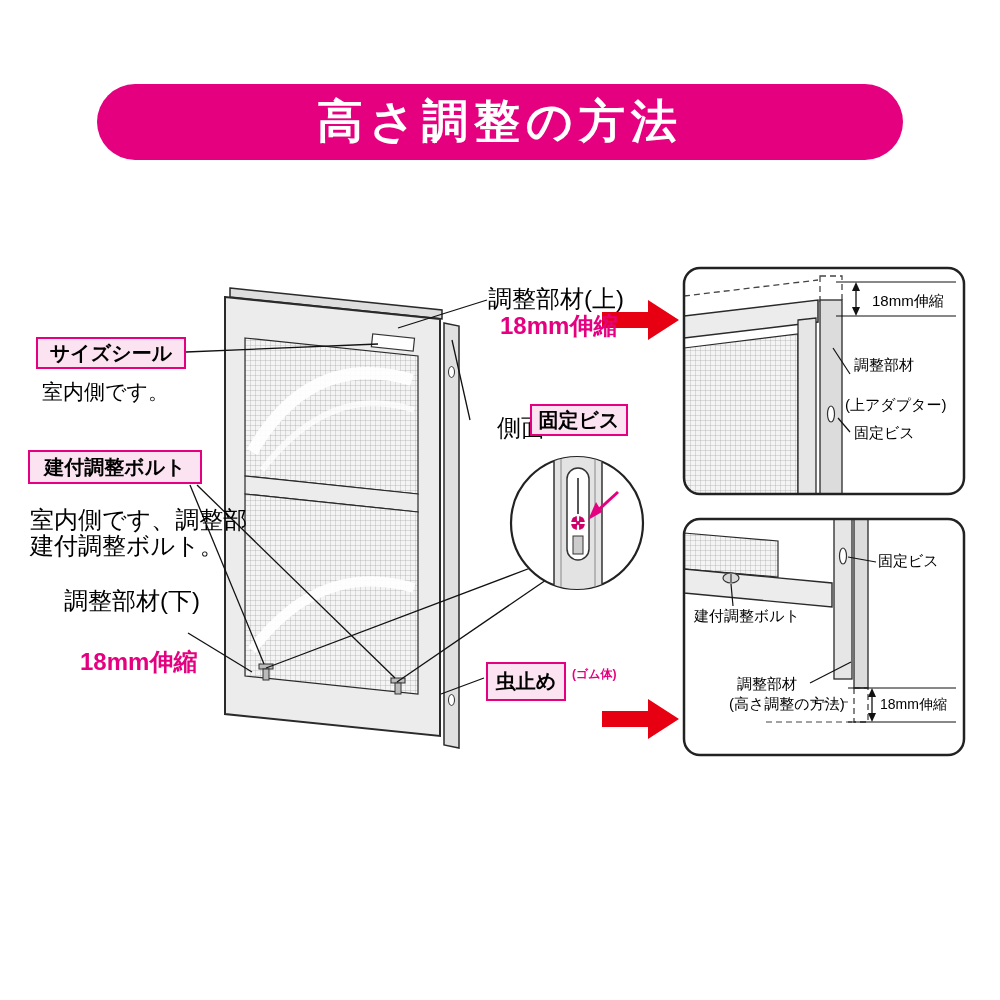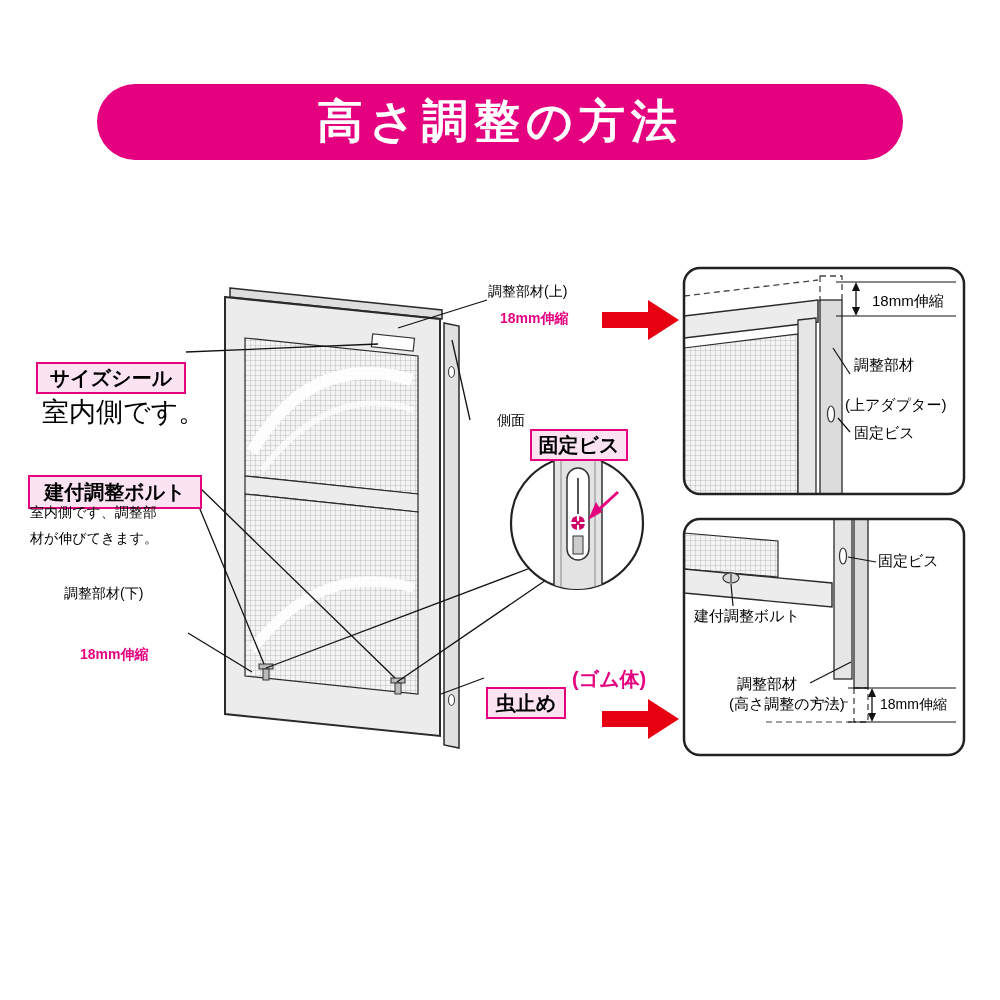--- a/index.html
+++ b/index.html
@@ -24,23 +24,23 @@
     background:var(--magenta);border-radius:38px;
     display:flex;align-items:center;justify-content:center;
   }
   .banner span{
     color:#fff;font-size:46px;font-weight:bold;letter-spacing:6px;
   }
   svg.diagram{position:absolute;left:0;top:0}
   .pinkbox{
     position:absolute;border:2.5px solid var(--magenta);background:var(--pink-bg);
     display:flex;align-items:center;justify-content:center;
-    font-weight:bold;font-size:20px;color:#000;white-space:nowrap;margin-top:25px;
-  }
-  .txt{position:absolute;font-size:14px;color:#000;white-space:nowrap}
+    font-weight:bold;font-size:20px;color:#000;white-space:nowrap;
+  }
+  .txt{position:absolute;font-size:24px;color:#000;white-space:nowrap}
   .mag{color:var(--magenta);font-weight:bold}
   .ptxt{position:absolute;font-size:15px;color:#000;white-space:nowrap}
 </style>
 </head>
 <body>
 
 <svg class="diagram" width="1000" height="1000" viewBox="0 0 1000 1000">
   <defs>
     <pattern id="mesh" width="5" height="5" patternUnits="userSpaceOnUse">
       <rect width="5" height="5" fill="#f4f4f4"></rect>
@@ -184,43 +184,43 @@
   </g>
 </svg>
 
 <div class="banner">
   <span>高さ調整の方法</span>
 </div>
 
 <div class="pinkbox" style="left:36px;top:337px;width:150px;height:32px">
   <span>サイズシール</span>
 </div>
-<div class="txt" style="left:42px;top:394px;font-size:27px">室内側です。</div>
+<div class="txt" style="left:42px;top:378px;font-size:21px">室内側です。</div>
 
 <div class="pinkbox" style="left:28px;top:450px;width:174px;height:34px">
   <span>建付調整ボルト</span>
 </div>
 <div class="txt" style="left:30px;top:504px">室内側です、調整部</div>
-<div class="txt" style="left:30px;top:530px">材が伸びてきます。</div>
+<div class="txt" style="left:30px;top:530px">建付調整ボルト。</div>
 
 <div class="txt" style="left:64px;top:585px">調整部材(下)</div>
 <div class="txt mag" style="left:80px;top:646px">18mm伸縮</div>
 
 <div class="txt" style="left:488px;top:283px">調整部材(上)</div>
 <div class="txt mag" style="left:500px;top:310px">18mm伸縮</div>
 
 <div class="txt" style="left:497px;top:412px">側面</div>
 <div class="pinkbox" style="left:530px;top:404px;width:98px;height:32px">
   <span>固定ビス</span>
 </div>
 
-<div class="pinkbox" style="left:486px;top:662px;width:80px;height:32px">
+<div class="pinkbox" style="left:486px;top:662px;width:80px;height:39px">
   <span>虫止め</span>
 </div>
-<div class="txt mag" style="left:572px;top:666px;font-size:20px">(ゴム体)</div>
+<div class="txt mag" style="left:572px;top:666px;font-size:12px">(ゴム体)</div>
 
 <div class="ptxt" style="left:872px;top:292px">18mm伸縮</div>
 <div class="ptxt" style="left:854px;top:356px">調整部材</div>
 <div class="ptxt" style="left:845px;top:396px">(上アダプター)</div>
 <div class="ptxt" style="left:854px;top:424px">固定ビス</div>
 
 <div class="ptxt" style="left:878px;top:552px">固定ビス</div>
 <div class="ptxt" style="left:694px;top:607px">建付調整ボルト</div>
 <div class="ptxt" style="left:737px;top:675px">調整部材</div>
 <div class="ptxt" style="left:729px;top:695px">(高さ調整の方法)</div>

